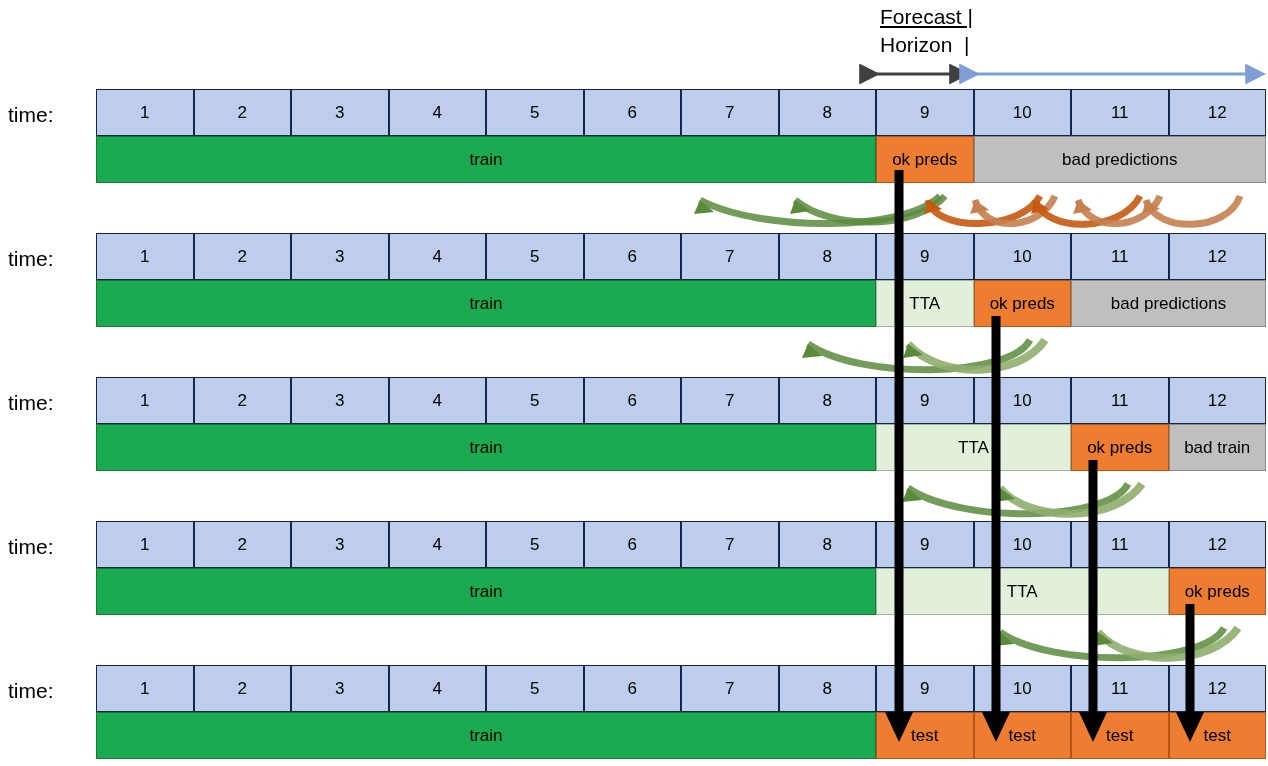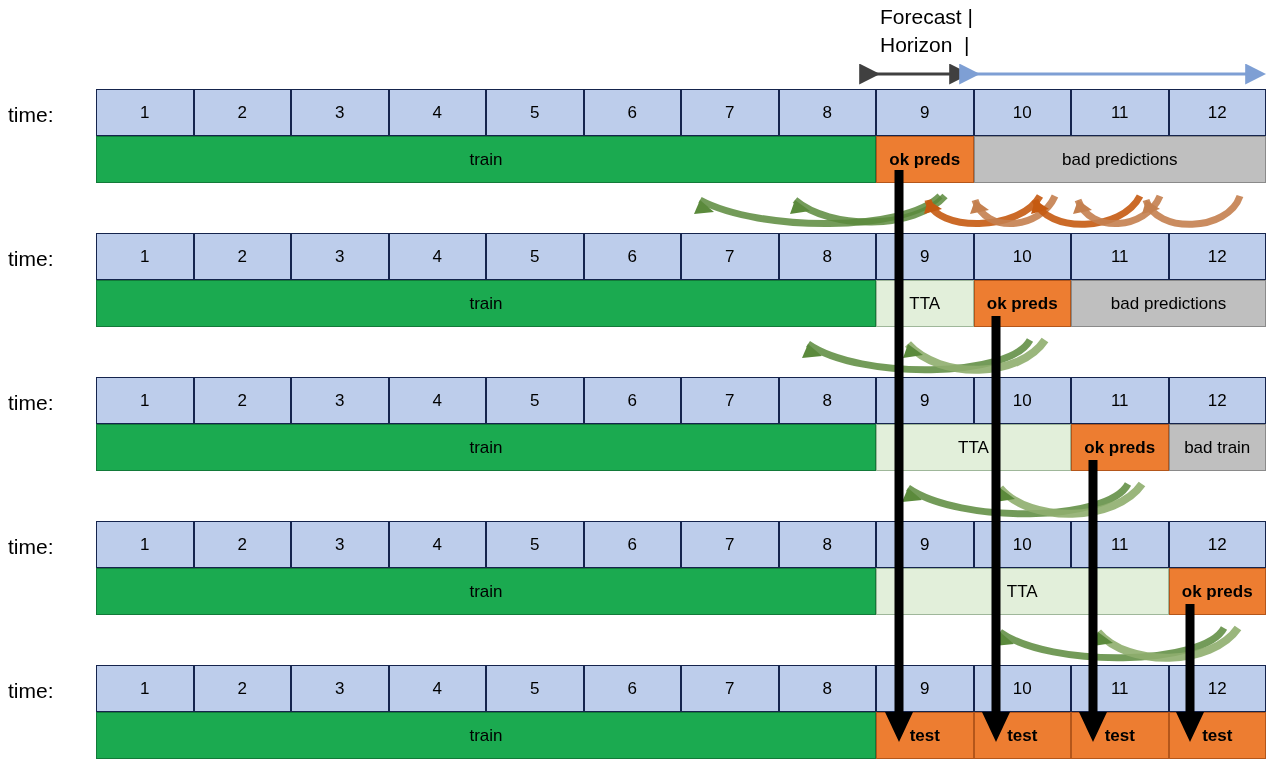--- a/index.html
+++ b/index.html
@@ -41,36 +41,36 @@
     overflow: hidden;
   }
   .tcell {
     border: 1.5px solid #15244d;
     background: #BDCDEB;
   }
   .bcell {
     border: 1.5px solid #6f6f6f;
   }
   .bcell.green  { background: #1BAA50; border-color:#127a39; }
-  .bcell.orange { background: #ED7D31; border-color:#b4561a;font-weight:bold; }
+  .bcell.orange { background: #ED7D31; border-color:#b4561a; }
   .bcell.gray   { background: #BFBFBF; border-color:#8a8a8a; }
   .bcell.tta    { background: #E2EFDA; border-color:#9fb79a; }
 
   svg.overlay {
     position: absolute; left:0; top:0;
     width: 1268px; height: 766px;
     pointer-events: none;
   }
 </style>
 </head>
 <body>
 
 <div id="stage">
 
-  <div class="hdr-text" style="left:880px; top:4px;">Forecast |</div>
+  <div class="hdr-text" style="left:880px; top:4px;text-decoration:underline;">Forecast |</div>
   <div class="hdr-text" style="left:880px; top:32px;">Horizon  |</div>
 
   <div id="rows-host">
       <div class="row-label" style="left: 8px; top: 103px;">time:</div>
       <div class="cell tcell" style="left: 96px; top: 89px; width: 97.5px; height: 47px;">1</div>
       <div class="cell tcell" style="left: 193.5px; top: 89px; width: 97.5px; height: 47px;">2</div>
       <div class="cell tcell" style="left: 291px; top: 89px; width: 97.5px; height: 47px;">3</div>
       <div class="cell tcell" style="left: 388.5px; top: 89px; width: 97.5px; height: 47px;">4</div>
       <div class="cell tcell" style="left: 486px; top: 89px; width: 97.5px; height: 47px;">5</div>
       <div class="cell tcell" style="left: 583.5px; top: 89px; width: 97.5px; height: 47px;">6</div>

